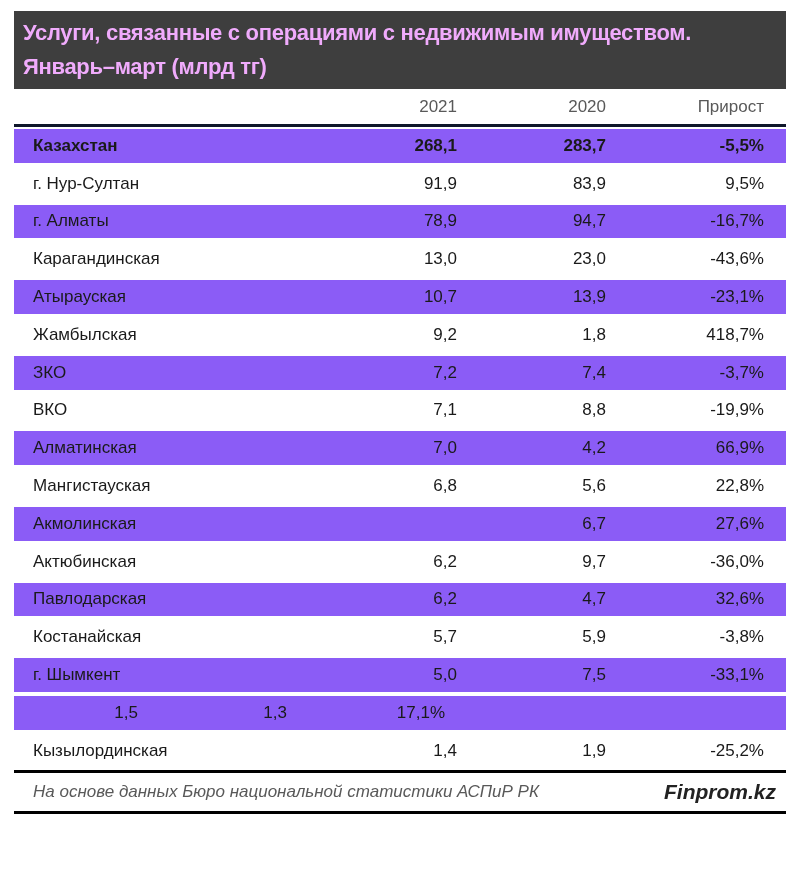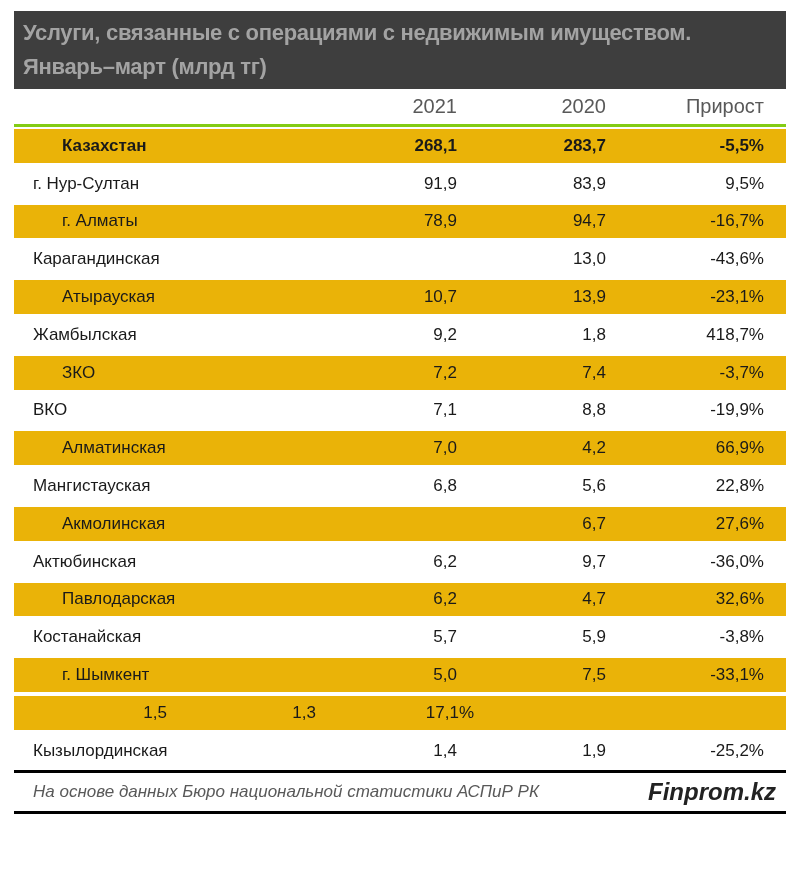--- a/index.html
+++ b/index.html
@@ -10,47 +10,46 @@
     height: 872px;
     font-family: "Liberation Sans", sans-serif;
     overflow: hidden;
   }
   .page {
     width: 772px;
     margin: 11px 14px 0 14px;
   }
   .title-box {
     background: #3e3e3e;
-    color: #a3a3a3;
+    color: #f0abfc;
     font-weight: bold;
     font-size: 22px;
     line-height: 34px;
     padding: 5px 8px 5px 9px;
     height: 68px;
     letter-spacing: -0.3px;
   }
   .header-row {
     display: flex;
     align-items: center;
     height: 35px;
-    border-bottom: 3px solid #84cc16;
+    border-bottom: 3px solid #0f172a;
     color: #595959;
-    font-size: 20px;
+    font-size: 17px;
   }
   .tbody .row {
     display: flex;
     align-items: center;
     height: 37.8px;
     font-size: 17px;
     color: #1a1a1a;
   }
   .tbody .row.stripe {
-    background: #eab308;
+    background: #8b5cf6;
     box-shadow: inset 0 2px 0 #ffffff, inset 0 -2px 0 #ffffff;
-    padding-left: 29px;
   }
   .tbody .row.bold {
     font-weight: bold;
   }
   .cell-name   { flex: 1; padding-left: 19px; text-align: left; }
   .cell-y2021  { width: 124px; text-align: right; }
   .cell-y2020  { width: 149px; text-align: right; }
   .cell-growth { width: 180px; padding-right: 22px; text-align: right; box-sizing: border-box; }
   .footer {
     display: flex;
@@ -64,21 +63,21 @@
   .source {
     font-style: italic;
     color: #595959;
     font-size: 17px;
     padding-left: 19px;
   }
   .brand {
     font-style: italic;
     font-weight: bold;
     color: #222222;
-    font-size: 24px;
+    font-size: 21px;
     padding-right: 10px;
   }
 </style>
 </head>
 <body>
 
 <div class="page">
 
   <div class="title-box">
     <div>Услуги, связанные с операциями с недвижимым имуществом.</div>
@@ -107,20 +106,21 @@
       </div>
       <div class="row stripe">
         <div class="cell-name">г. Алматы</div>
         <div class="cell-y2021">78,9</div>
         <div class="cell-y2020">94,7</div>
         <div class="cell-growth">-16,7%</div>
       </div>
       <div class="row">
         <div class="cell-name">Карагандинская</div>
         <div class="cell-y2021">13,0</div>
+        <div class="cell-y2020">23,0</div>
         <div class="cell-growth">-43,6%</div>
       </div>
       <div class="row stripe">
         <div class="cell-name">Атырауская</div>
         <div class="cell-y2021">10,7</div>
         <div class="cell-y2020">13,9</div>
         <div class="cell-growth">-23,1%</div>
       </div>
       <div class="row">
         <div class="cell-name">Жамбылская</div>

